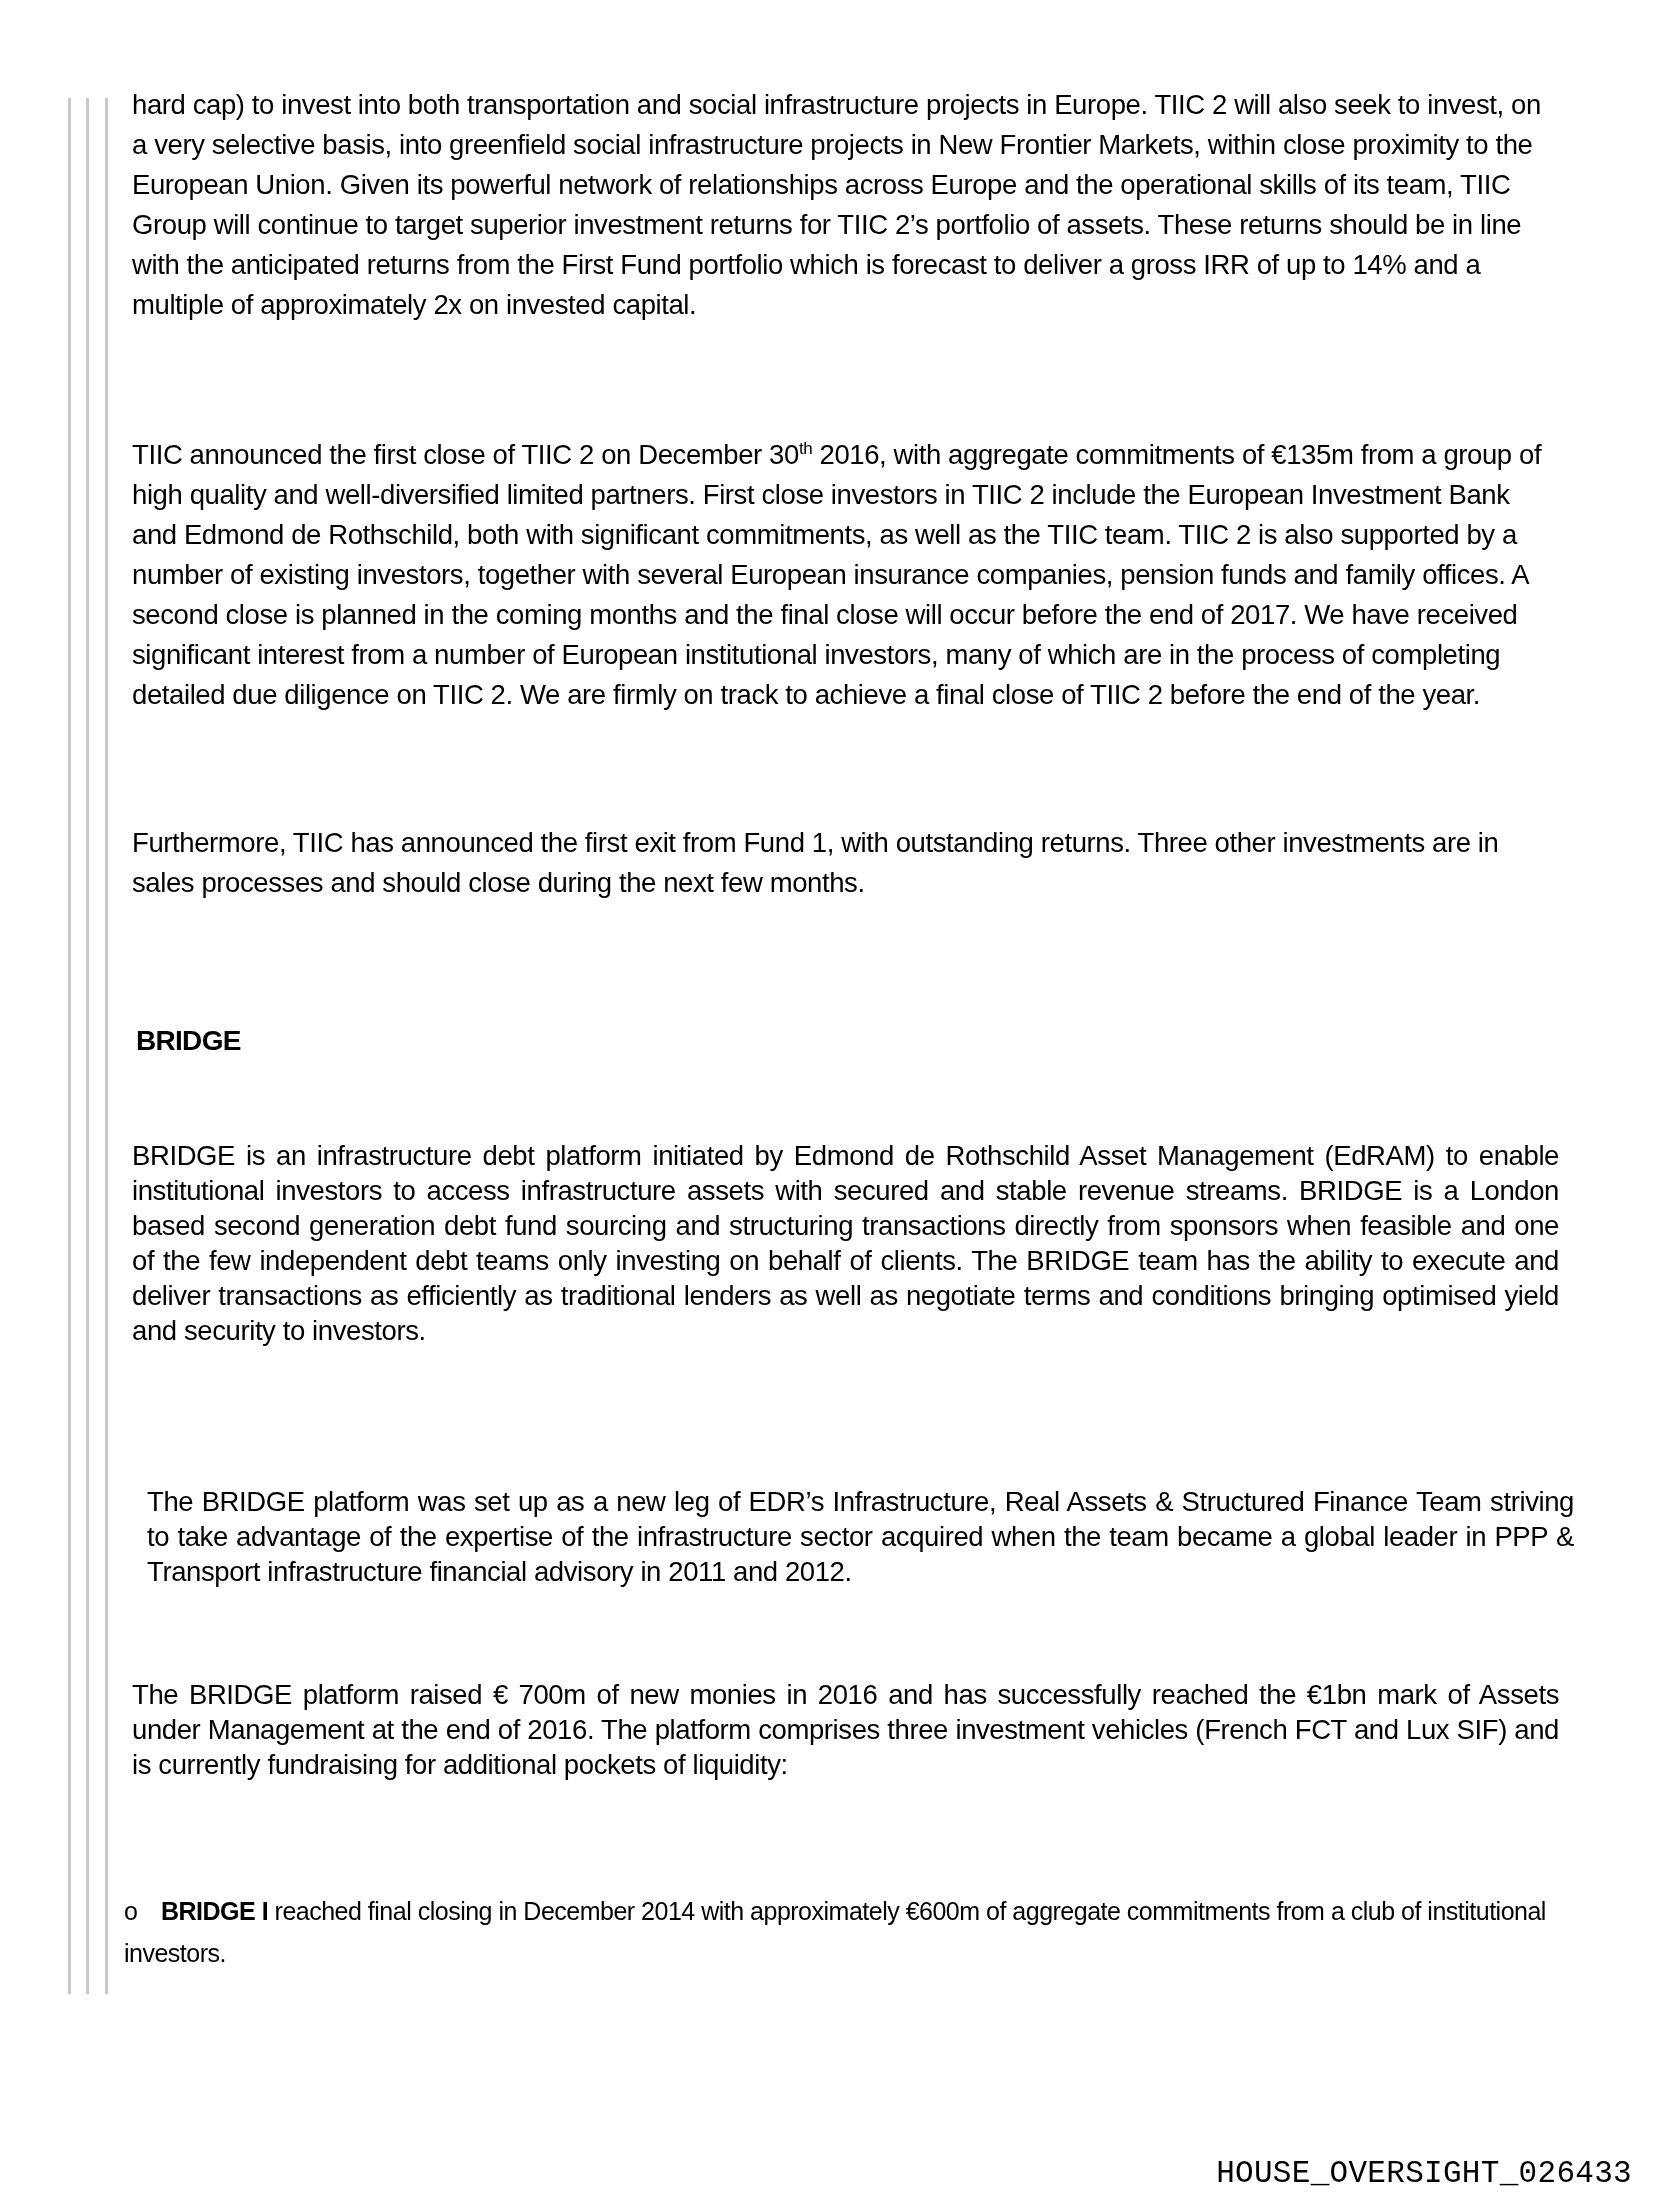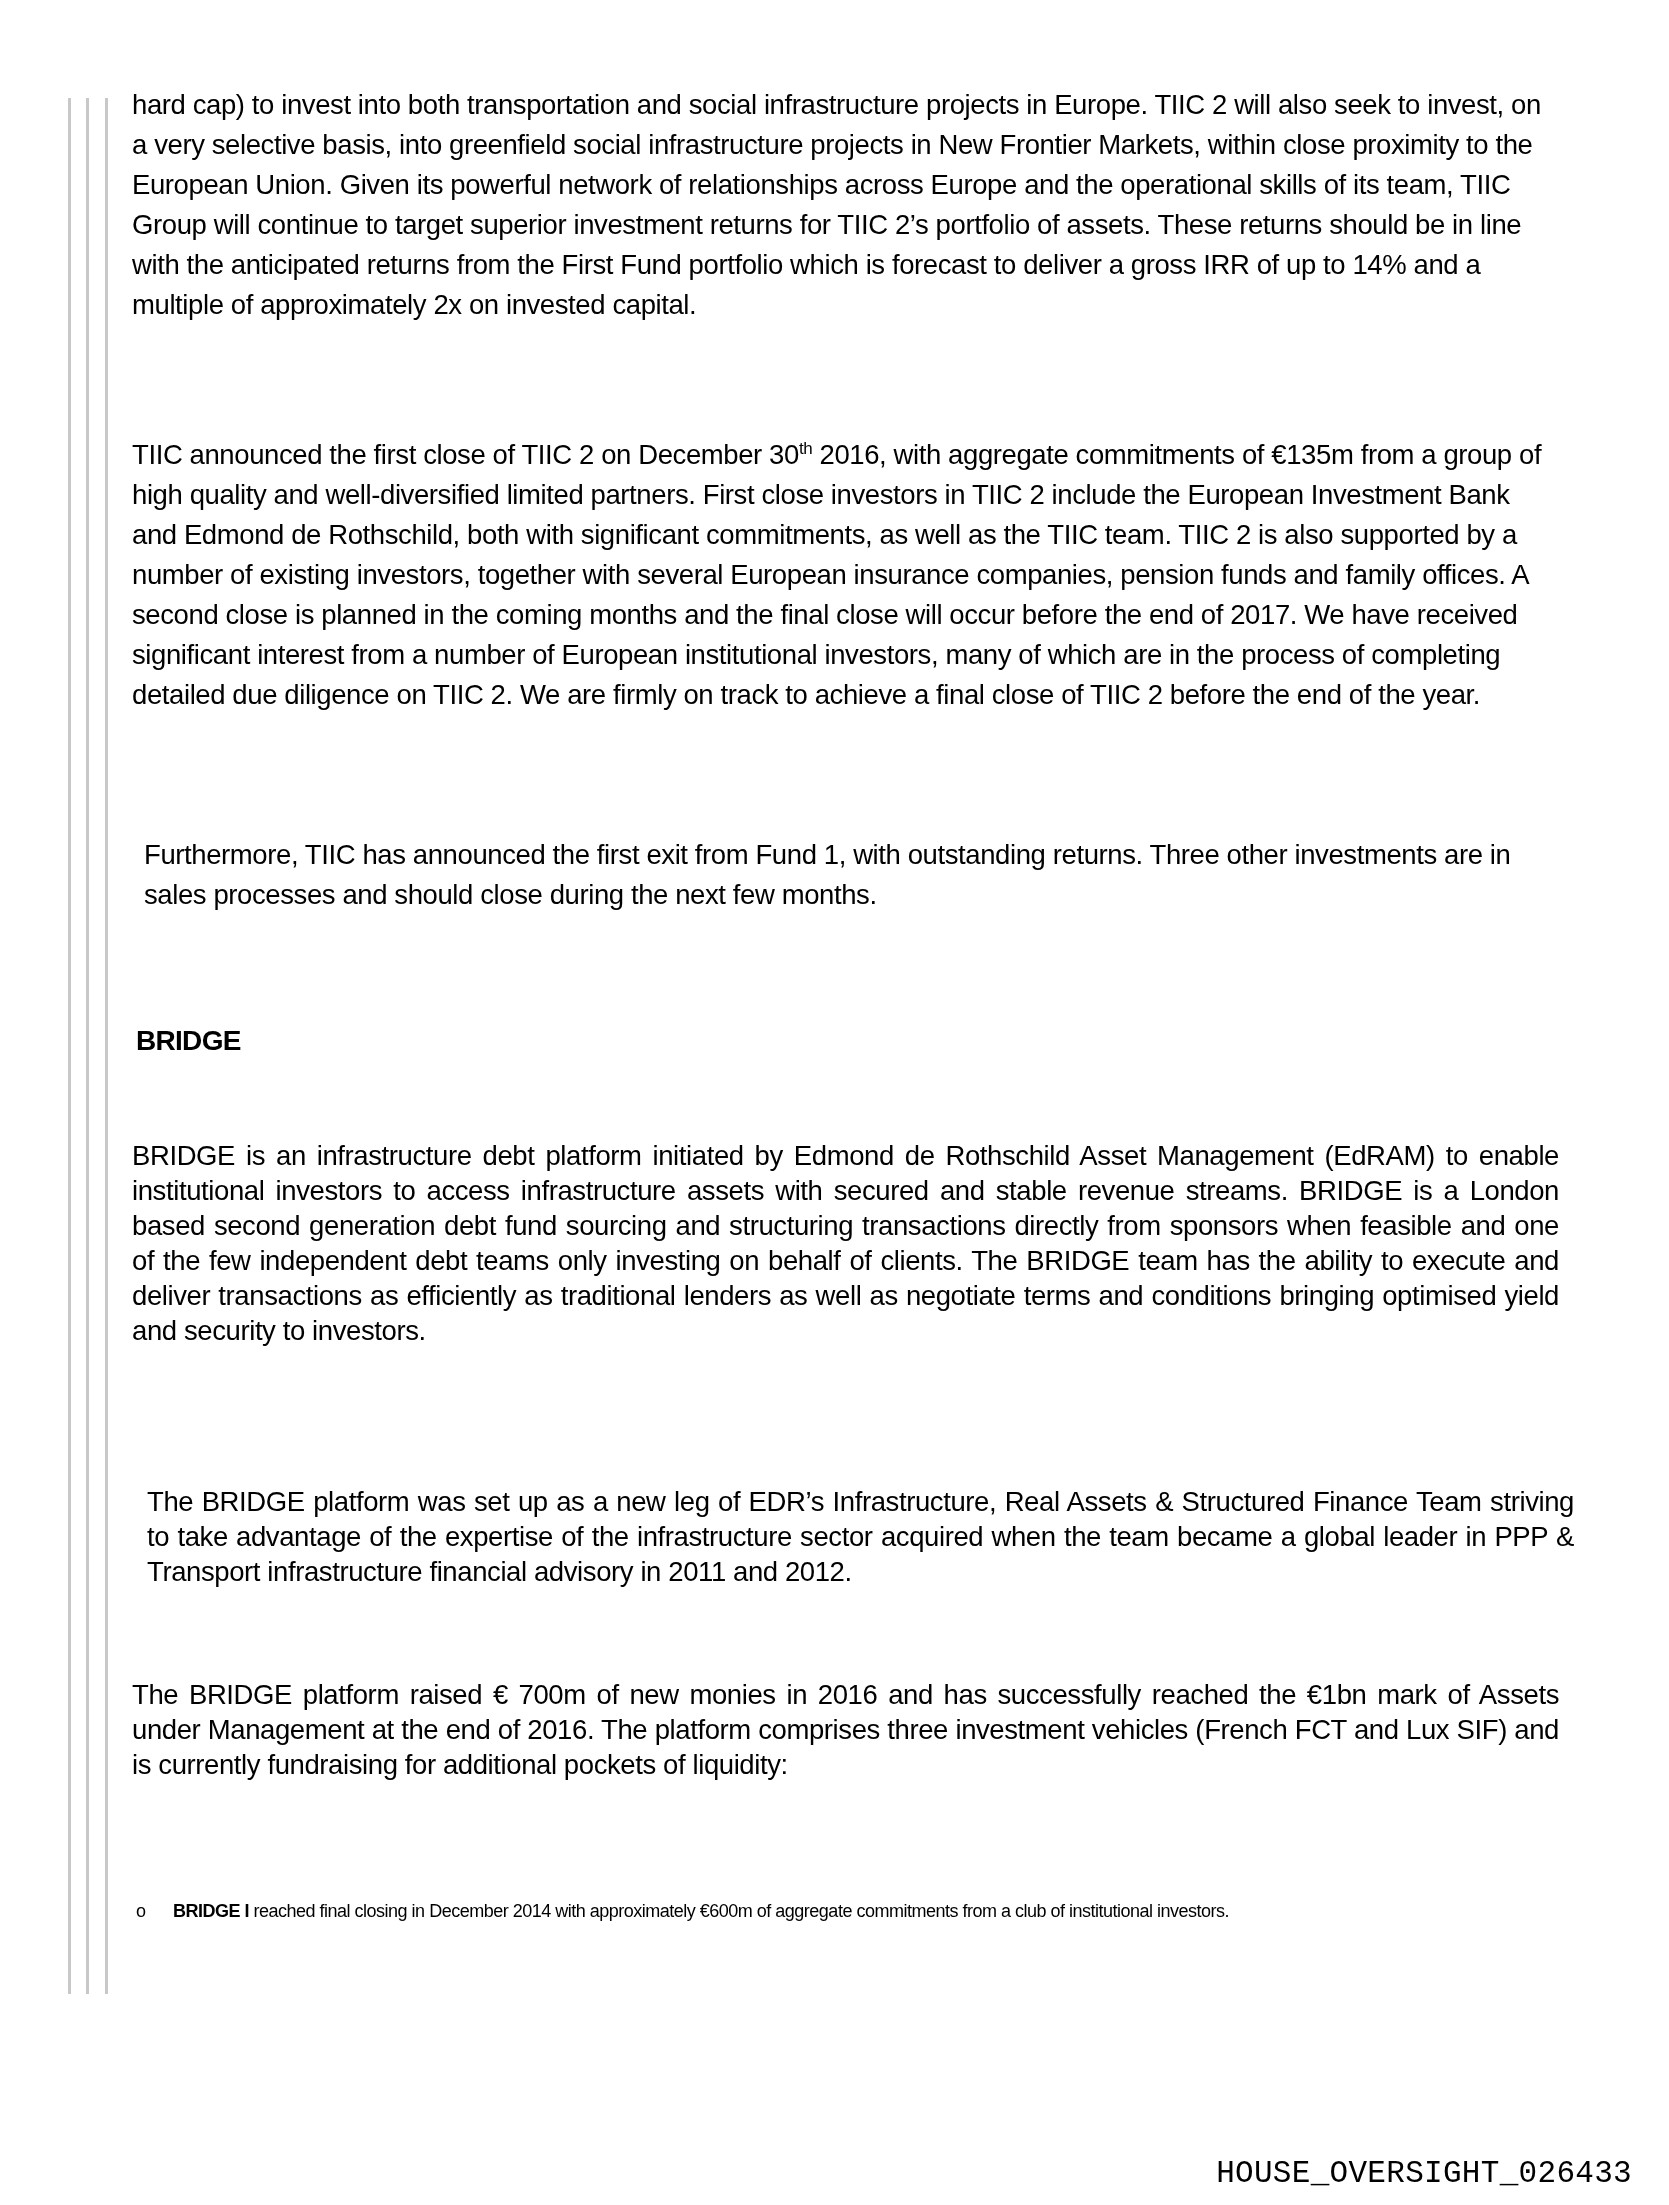--- a/index.html
+++ b/index.html
@@ -5,37 +5,37 @@
     html, body { margin: 0; padding: 0; background: #ffffff; }
     body { width: 1669px; height: 2205px; position: relative; overflow: hidden;
            font-family: "Liberation Sans", sans-serif; color: #000; }
     .rule { position: absolute; top: 98px; height: 1896px; width: 2.6px; background: #c8c8c8; }
     .r1 { left: 68px; } .r2 { left: 86px; } .r3 { left: 105px; }
     .block { position: absolute; left: 132px; width: 1427px; font-size: 27.5px; }
     .p-tiic { line-height: 40px; letter-spacing: -0.4px; }
     .p-bridge { line-height: 35px; text-align: justify; text-align-last: left; letter-spacing: -0.4px; }
     .heading { position: absolute; left: 136px; top: 1025px; font-size: 28px; font-weight: bold; letter-spacing: -0.7px; }
     sup { font-size: 17px; line-height: 0; vertical-align: 10.5px; }
-    .bullet { position: absolute; left: 136px; width: 1427px; top: 1890px; font-size: 18px; line-height: 42px; letter-spacing: -0.5px; }
+    .bullet { position: absolute; left: 124px; width: 1427px; top: 1890px; font-size: 25px; line-height: 42px; letter-spacing: -0.5px; }
     .bullet .mark { display: inline-block; width: 37px; }
     .bullet b { font-weight: bold; }
     .footer { position: absolute; right: 37px; top: 2156px; font-size: 31px; letter-spacing: 0.3px; font-family: Liberation Mono, monospace; }
   </style>
 </head>
 <body>
 
 <div class="rule r1"></div>
 <div class="rule r2"></div>
 <div class="rule r3"></div>
 
 <p class="block p-tiic" style="top:85px; margin:0;">hard cap) to invest into both transportation and social infrastructure projects in Europe. TIIC 2 will also seek to invest, on a very selective basis, into greenfield social infrastructure projects in New Frontier Markets, within close proximity to the European Union. Given its powerful network of relationships across Europe and the operational skills of its team, TIIC Group will continue to target superior investment returns for TIIC 2’s portfolio of assets. These returns should be in line with the anticipated returns from the First Fund portfolio which is forecast to deliver a gross IRR of up to 14% and a multiple of approximately 2x on invested capital.</p>
 
 <p class="block p-tiic" style="top:435px; margin:0;"><span>TIIC announced the first close of TIIC 2 on December 30</span><sup>th</sup><span> 2016, with aggregate commitments of €135m from a group of high quality and well-diversified limited partners. First close investors in TIIC 2 include the European Investment Bank  and Edmond de Rothschild, both with significant commitments, as well as the TIIC team. TIIC 2 is also supported by a number of existing investors, together with several European insurance companies, pension funds and family offices. A second close is planned in the coming months and the final close will occur before the end of 2017. We have received significant interest from a number of European institutional investors, many of which are in the process of completing detailed due diligence on TIIC 2. We are firmly on track to achieve a final close of TIIC 2 before the end of the year.</span></p>
 
-<p class="block p-tiic" style="top:823px; margin:12px;">Furthermore, TIIC has announced the first exit from Fund 1, with outstanding returns. Three other investments are in sales processes and should close during the next few months.</p>
+<p class="block p-tiic" style="top:823px; margin:0;">Furthermore, TIIC has announced the first exit from Fund 1, with outstanding returns. Three other investments are in sales processes and should close during the next few months.</p>
 
 <div class="heading">BRIDGE</div>
 
 <p class="block p-bridge" style="top:1138px; margin:0;">BRIDGE is an infrastructure debt platform initiated by Edmond de Rothschild Asset Management (EdRAM) to enable institutional investors to access infrastructure assets with secured and stable revenue streams. BRIDGE is a London based second generation debt fund sourcing and structuring transactions directly from sponsors when feasible and one of the few independent debt teams only investing on behalf of clients. The BRIDGE team has the ability to execute and deliver transactions as efficiently as traditional lenders as well as negotiate terms and conditions bringing optimised yield and security to investors.</p>
 
 <p class="block p-bridge" style="top:1469px; margin:15px;">The BRIDGE platform was set up as a new leg of EDR’s Infrastructure, Real Assets &amp; Structured Finance Team striving to take advantage of the expertise of the infrastructure sector acquired when the team became a global leader in PPP &amp; Transport infrastructure financial advisory in 2011 and 2012.</p>
 
 <p class="block p-bridge" style="top:1677px; margin:0;">The BRIDGE platform raised € 700m of new monies in 2016 and has successfully reached the €1bn mark of Assets under Management at the end of 2016. The platform comprises three investment vehicles (French FCT and Lux SIF) and is currently fundraising for additional pockets of liquidity:</p>
 
 <p class="bullet" style="margin:0;"><span class="mark">o</span><b>BRIDGE I</b><span> reached final closing in December 2014 with approximately €600m of aggregate commitments from a club of institutional investors.</span></p>

